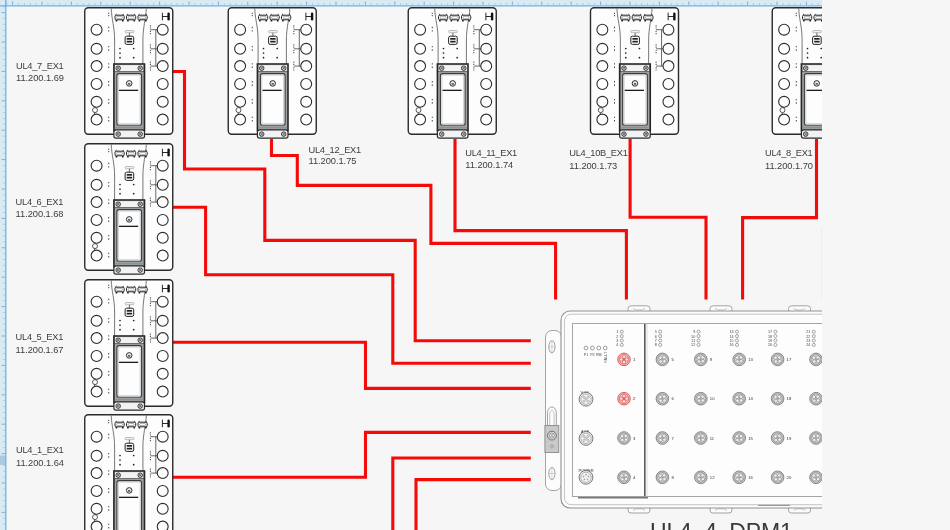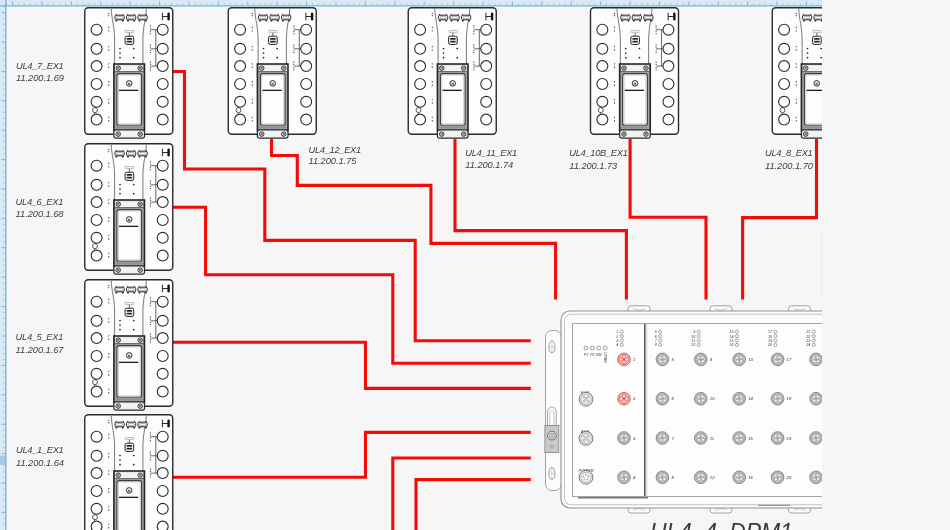--- a/index.html
+++ b/index.html
@@ -1,17 +1,17 @@
 <!DOCTYPE html>
 <html><head>
 <meta charset="utf-8">
 <title>UL4 wiring diagram</title>
 <style>
 html,body{margin:0;padding:0;background:#f7f6f6;font-family:"Liberation Sans",sans-serif;}
-#canvas{width:822px;height:530px;overflow:hidden;font-style:italic;}
+#canvas{width:822px;height:530px;overflow:hidden;}
 </style>
 </head>
 <body>
 
 <div id="canvas">
 <svg width="950" height="530" viewBox="0 0 950 530">
 <defs>
 <g id="ex1">
 
 <rect x="0.75" y="0.75" width="88" height="126.5" rx="3.5" fill="#fdfdfd" stroke="#2b2b2b" stroke-width="1.4"></rect>

